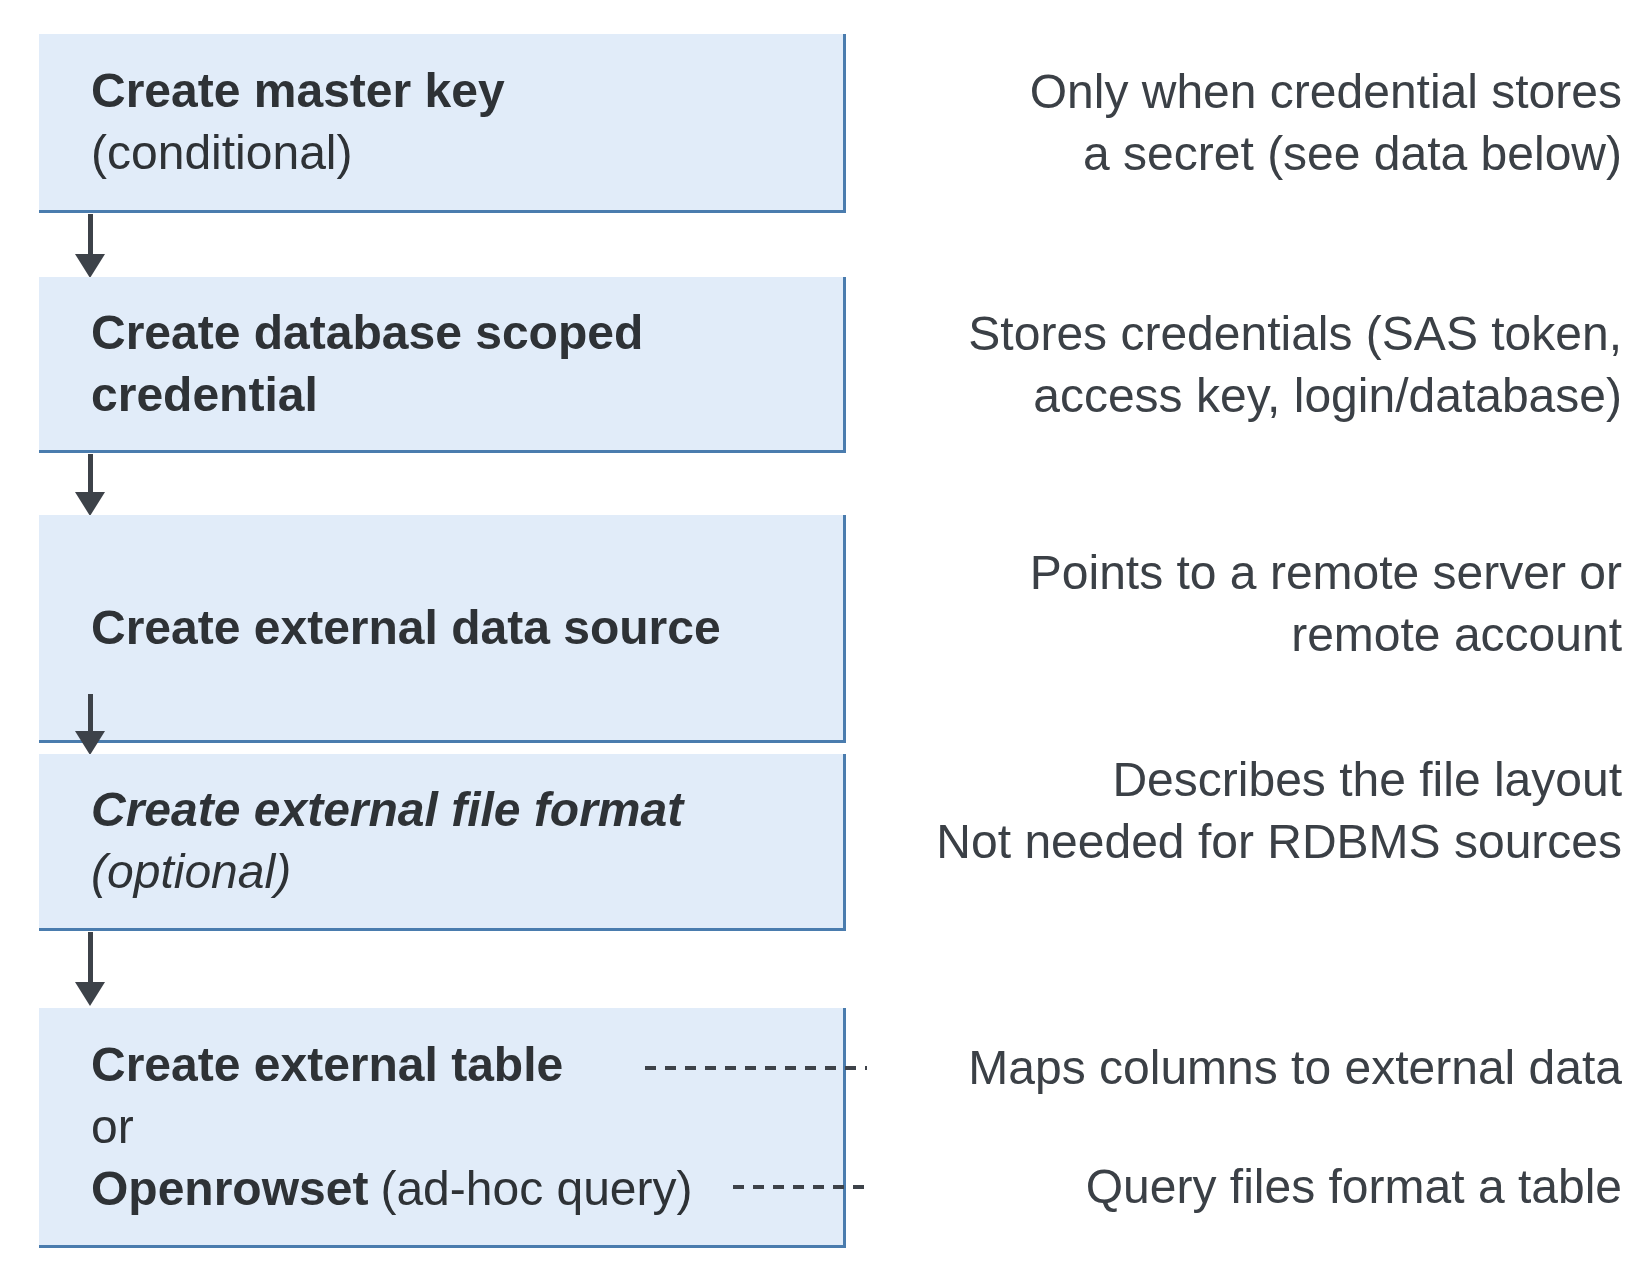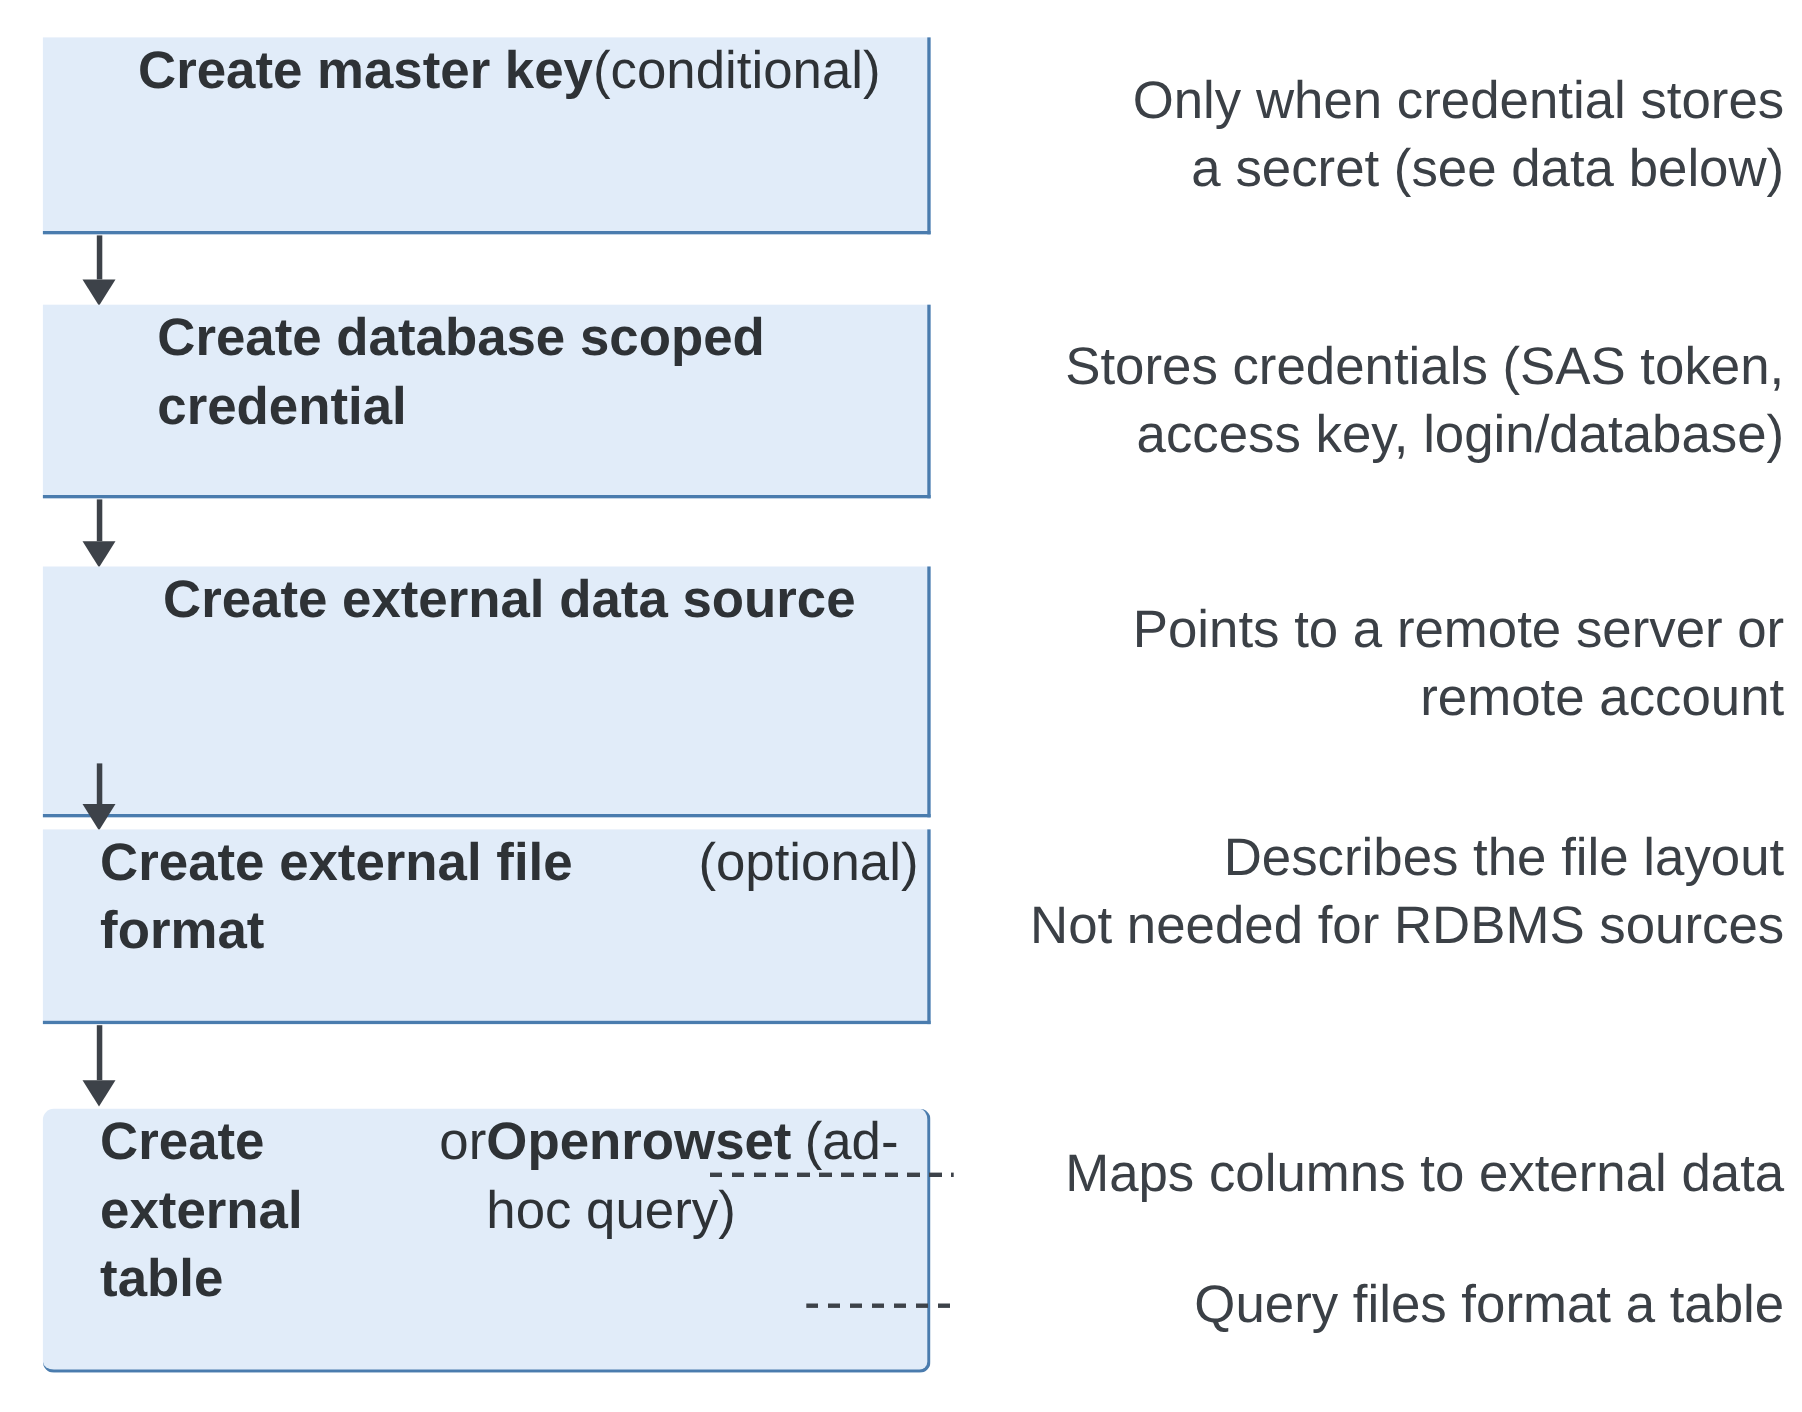--- a/index.html
+++ b/index.html
@@ -19,31 +19,31 @@
     color:var(--body-text);
     overflow:hidden;
   }
   
   .box{
     position:absolute;
     left:39px;width:807px;
     background:var(--box-fill);
     border-right:3px solid var(--box-border);
     border-bottom:3px solid var(--box-border);
-    display:flex;flex-direction:row;justify-content:center;
+    display:flex;flex-direction:column;justify-content:center;
     padding-left:52px;padding-right:8px;
     font-size:48px;line-height:62px;
   }
   .box .bold{font-weight:bold;color:var(--title-text);}
   .box .reg{font-weight:normal;color:var(--title-text);}
   #box1{top:34px;height:179px;}
   #box2{top:277px;height:176px;}
   #box3{top:515px;height:228px;}
-  #box4{top:754px;height:177px;}
-  #box5{top:1008px;height:240px;border-radius:10px;}
+  #box4{top:754px;height:177px;font-style:italic;}
+  #box5{top:1008px;height:240px;}
   #box2 .wrapline{max-width:640px;}
   
   .arrow{position:absolute;left:73px;width:34px;}
   .arrow .stem{
     position:absolute;left:14.5px;top:0;width:5px;
     background:var(--arrow);
   }
   .arrow .head{
     position:absolute;left:2px;width:0;height:0;
     border-left:15px solid transparent;

